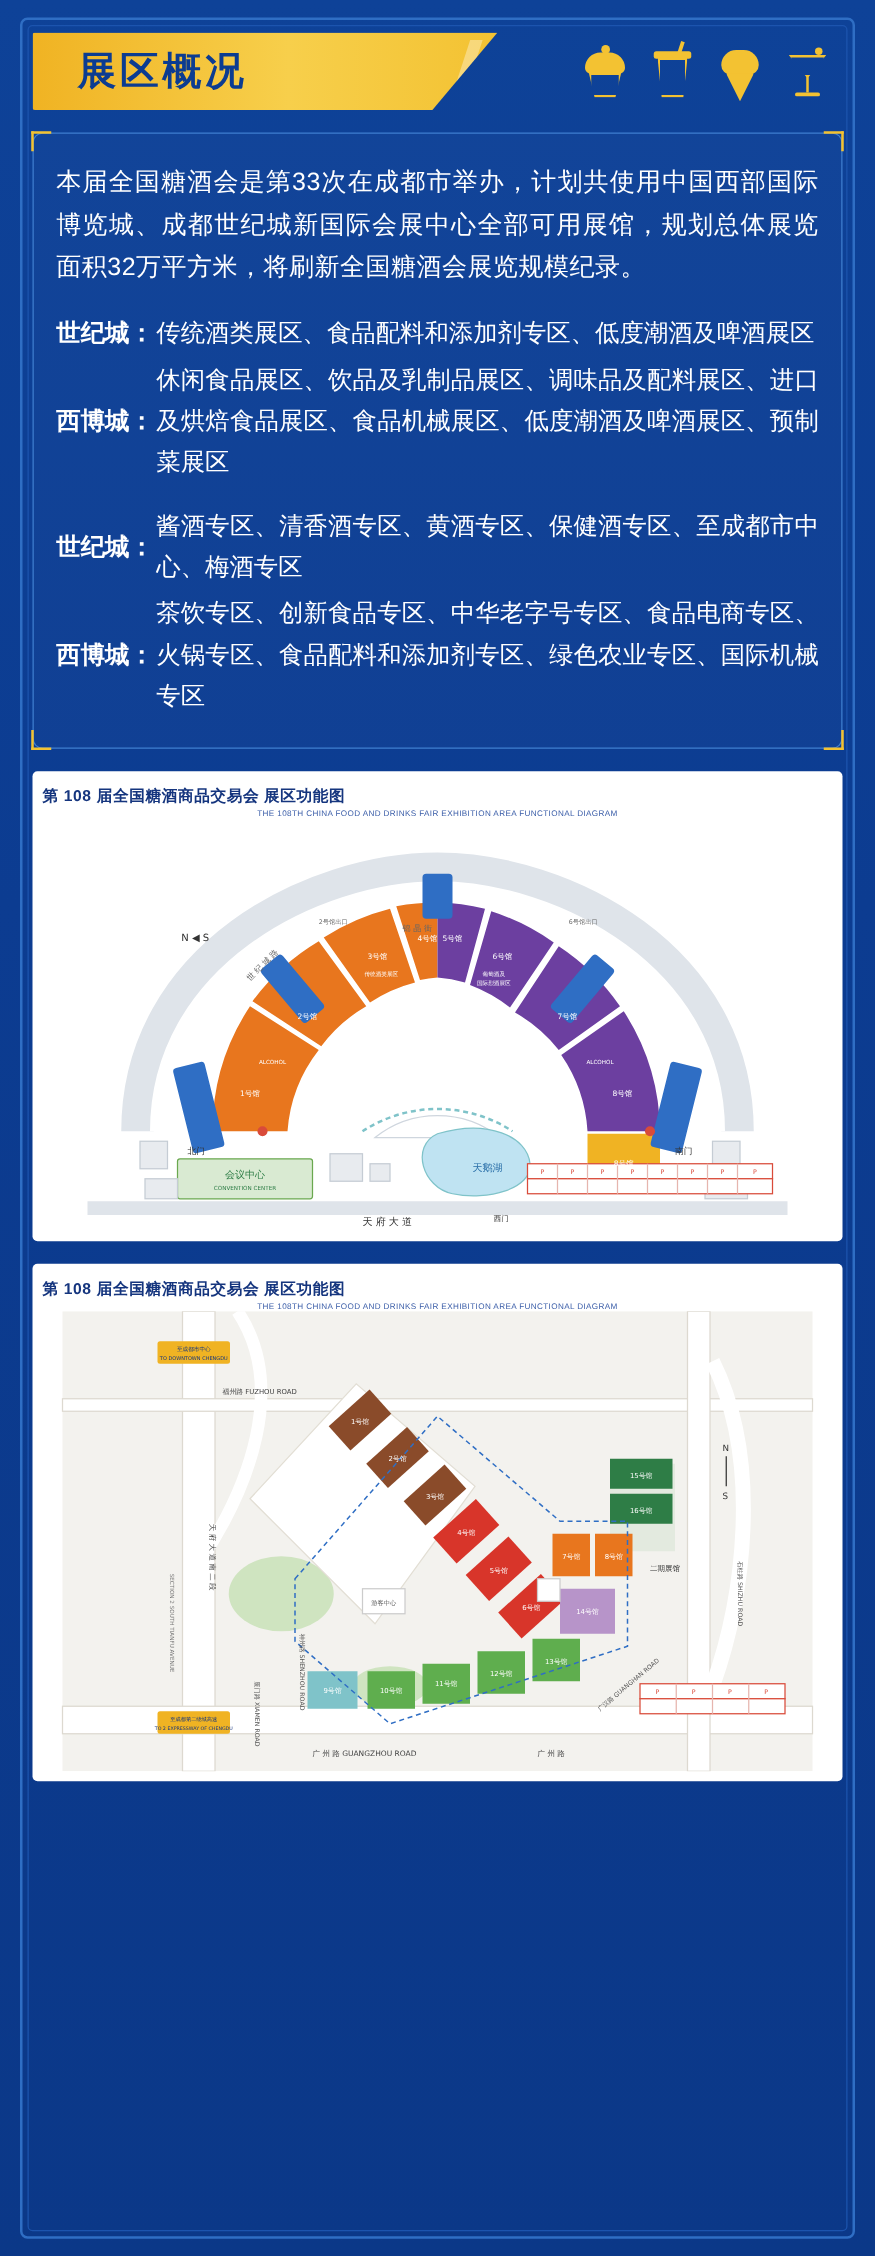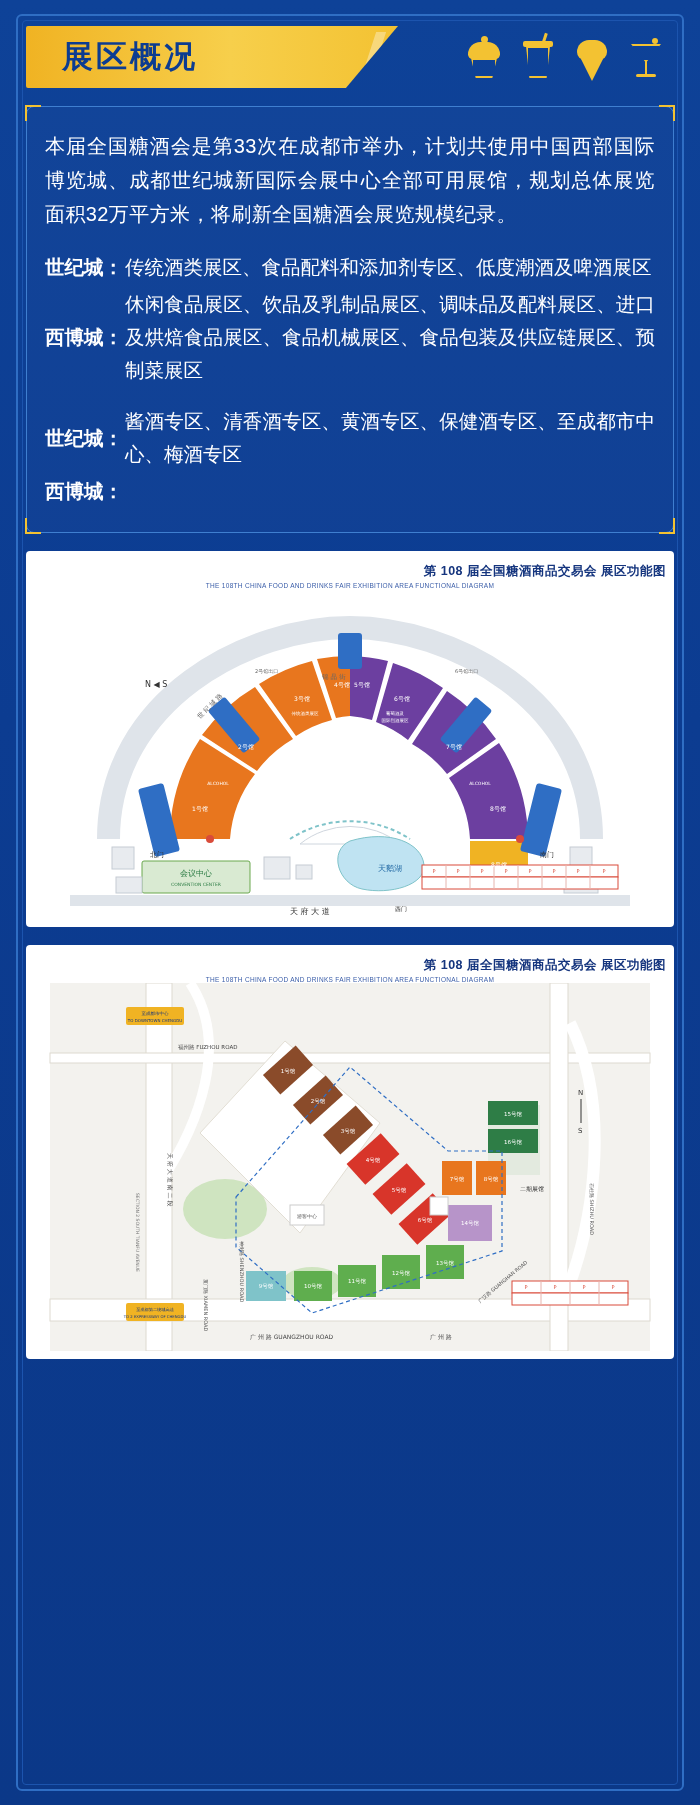--- a/index.html
+++ b/index.html
@@ -192,21 +192,21 @@
 
   
   .map-panel {
     margin: 18px 26px 0 26px;
     background: #ffffff;
     border-radius: 4px;
     padding: 8px;
     position: relative;
   }
   .map-title {
-    text-align: right;
+    text-align: left;
     color: #15357e;
     font-weight: bold;
     font-size: 12.5px;
     letter-spacing: 0.5px;
     margin-top: 4px;
   }
   .map-subtitle {
     text-align: center;
     color: #3a5da8;
     font-size: 6.5px;
@@ -261,31 +261,32 @@
 
     <p class="intro">本届全国糖酒会是第33次在成都市举办，计划共使用中国西部国际博览城、成都世纪城新国际会展中心全部可用展馆，规划总体展览面积32万平方米，将刷新全国糖酒会展览规模纪录。</p>
 
     <div>
       <div class="row">
         <span class="lbl">世纪城：</span>
         <span class="val">传统酒类展区、食品配料和添加剂专区、低度潮酒及啤酒展区</span>
       </div>
       <div class="row">
         <span class="lbl">西博城：</span>
-        <span class="val">休闲食品展区、饮品及乳制品展区、调味品及配料展区、进口及烘焙食品展区、食品机械展区、食品包装及供应链展区、预制菜展区</span>
+        <span class="val">休闲食品展区、饮品及乳制品展区、调味品及配料展区、进口及烘焙食品展区、食品机械展区、低度潮酒及啤酒展区、预制菜展区</span>
       </div>
     </div>
 
     <div style="margin-top:18px;">
       <div class="row">
         <span class="lbl">世纪城：</span>
         <span class="val">酱酒专区、清香酒专区、黄酒专区、保健酒专区、至成都市中心、梅酒专区</span>
       </div>
       <div class="row">
         <span class="lbl">西博城：</span>
+        <span class="val">茶饮专区、创新食品专区、中华老字号专区、食品电商专区、火锅专区、食品配料和添加剂专区、绿色农业专区、国际机械专区</span>
       </div>
     </div>
   </div>
 
   <div class="map-panel">
     <div class="map-title">第 108 届全国糖酒商品交易会  展区功能图</div>
     <div class="map-subtitle">THE 108TH CHINA FOOD AND DRINKS FAIR  EXHIBITION AREA FUNCTIONAL DIAGRAM</div>
 
     <div class="map-canvas m1">
       <svg viewBox="0 0 600 330" width="100%" height="100%">

